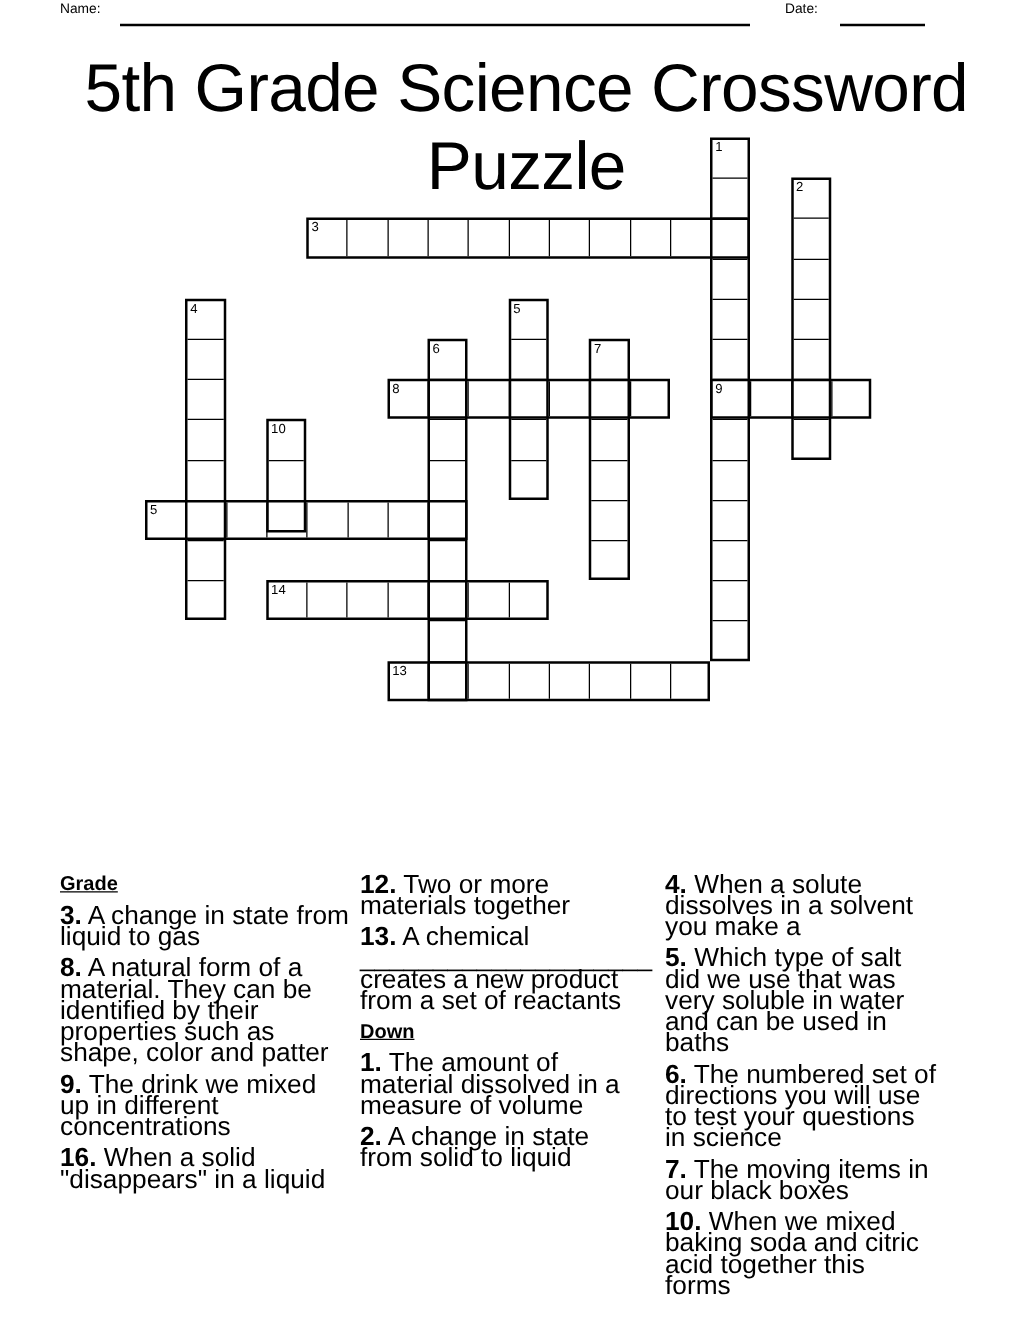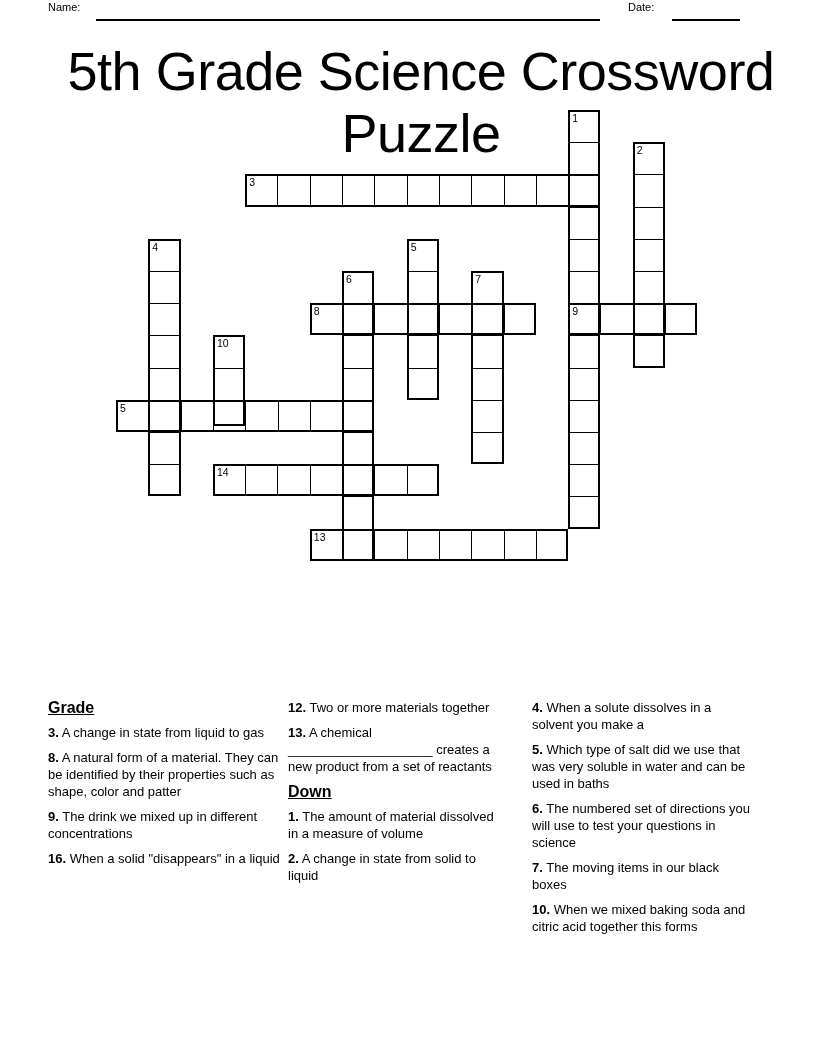--- a/index.html
+++ b/index.html
@@ -30,21 +30,21 @@
   .cell-number {
     position:absolute; top:0px; left:2px;
     font-size:10.5px; line-height:12px; color:#000;
   }
   
   .clue-col { position:absolute; top:699px; }
   .clue-heading {
     margin:0 0 7px 0; font-size:16px; font-weight:bold;
     text-decoration:underline; line-height:18px;
   }
-  .clue { margin:0 0 8px 0; font-size:13px; line-height:17px; }
+  .clue { margin:0 0 8px 0; font-size:21px; line-height:17px; }
   .clue .num { font-weight:bold; }
 </style>
 </head>
 <body>
 
 <div class="page">
 
   <span class="field-label name-label">Name:</span>
   <div class="write-line name-line"></div>
   <span class="field-label date-label">Date:</span>

